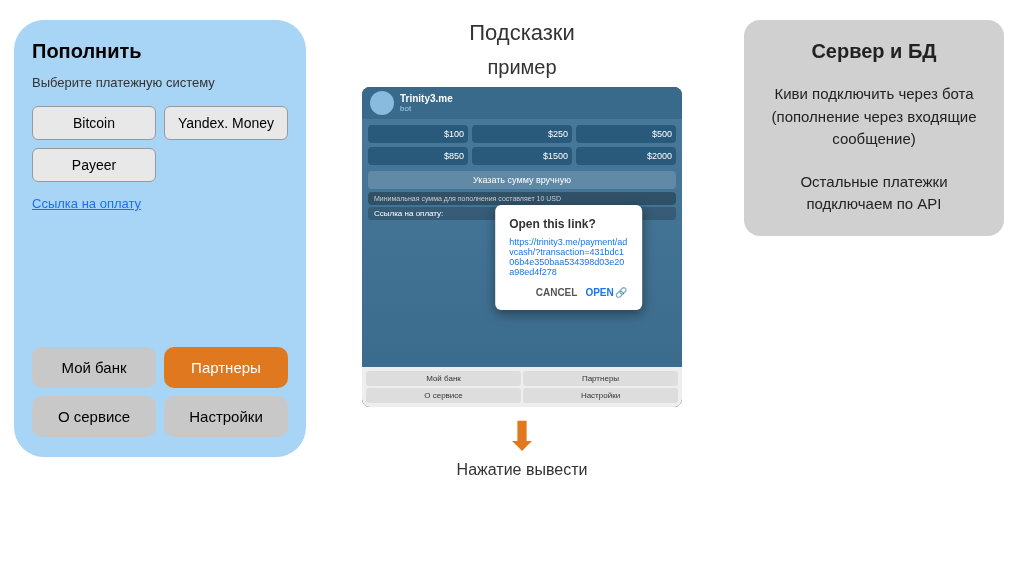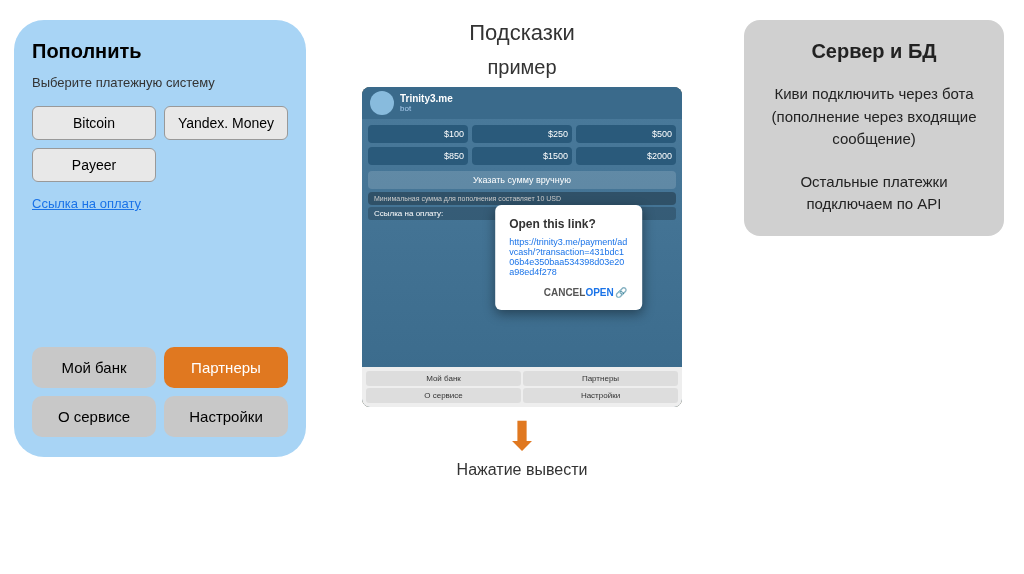--- a/index.html
+++ b/index.html
@@ -235,20 +235,21 @@
     .ss-dialog-url {
       font-size: 9px;
       color: #1a73e8;
       word-break: break-all;
       margin-bottom: 10px;
     }
 
     .ss-dialog-actions {
       display: flex;
       justify-content: flex-end;
+      gap: 8px;
     }
 
     .ss-dialog-cancel {
       font-size: 10px;
       color: #555;
       cursor: pointer;
       font-weight: bold;
     }
 
     .ss-dialog-open {

